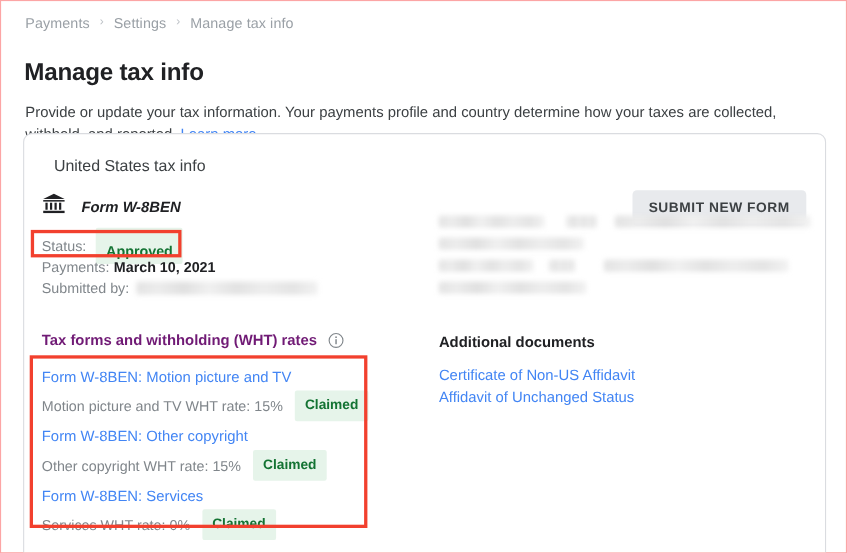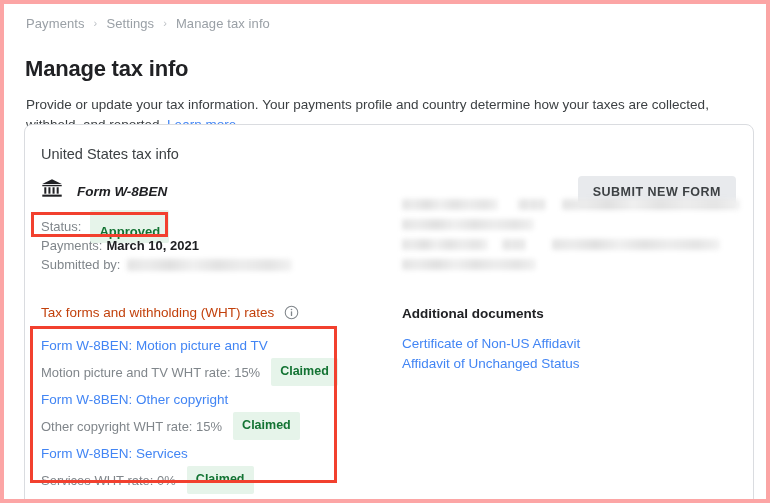--- a/index.html
+++ b/index.html
@@ -8,21 +8,21 @@
     width: 770px; height: 503px;
     overflow: hidden;
     background: #ffffff;
     font-family: "Liberation Sans", sans-serif;
     -webkit-font-smoothing: antialiased;
   }
   #page {
     position: relative;
     width: 770px; height: 503px;
     background: #ffffff;
-    border: 4px solid #fca5a5;
+    border: 1px solid #fca5a5;
     overflow: hidden;
   }
 
   
   .breadcrumb {
     position: absolute;
     left: 22px; top: 12px;
     display: flex; align-items: center;
     font-size: 13px;
     color: #9aa0a6;
@@ -67,21 +67,21 @@
     left: 20px; top: 120px;
     width: 730px; height: 400px;
     background: #fff;
     border: 1px solid #dadce0;
     border-radius: 8px;
     overflow: hidden;
   }
 
   .card-title {
     position: absolute;
-    left: 16px; top: 21px;
+    left: 27px; top: 21px;
     font-size: 14.5px;
     color: #3c4043;
   }
 
   
   .form-row {
     position: absolute;
     left: 16px; top: 52px;
     display: flex; align-items: flex-end; font-style: italic;
   }
@@ -142,22 +142,22 @@
   .blur-submittedby { width: 165px; height: 12px; margin-left: 6px; }
 
   
   .wht-head {
     position: absolute;
     left: 16px; top: 180px;
     display: flex; align-items: center;
   }
   .wht-head-title {
     font-size: 13.5px;
-    font-weight: 400;
-    color: #c2410c;
+    font-weight: 700;
+    color: #701a75;
   }
   .info-icon { margin-left: 10px; display: block; }
 
   .wht-list {
     position: absolute;
     left: 16px; top: 209px;
     width: 310px;
   }
   .wht-form-link {
     display: block;

